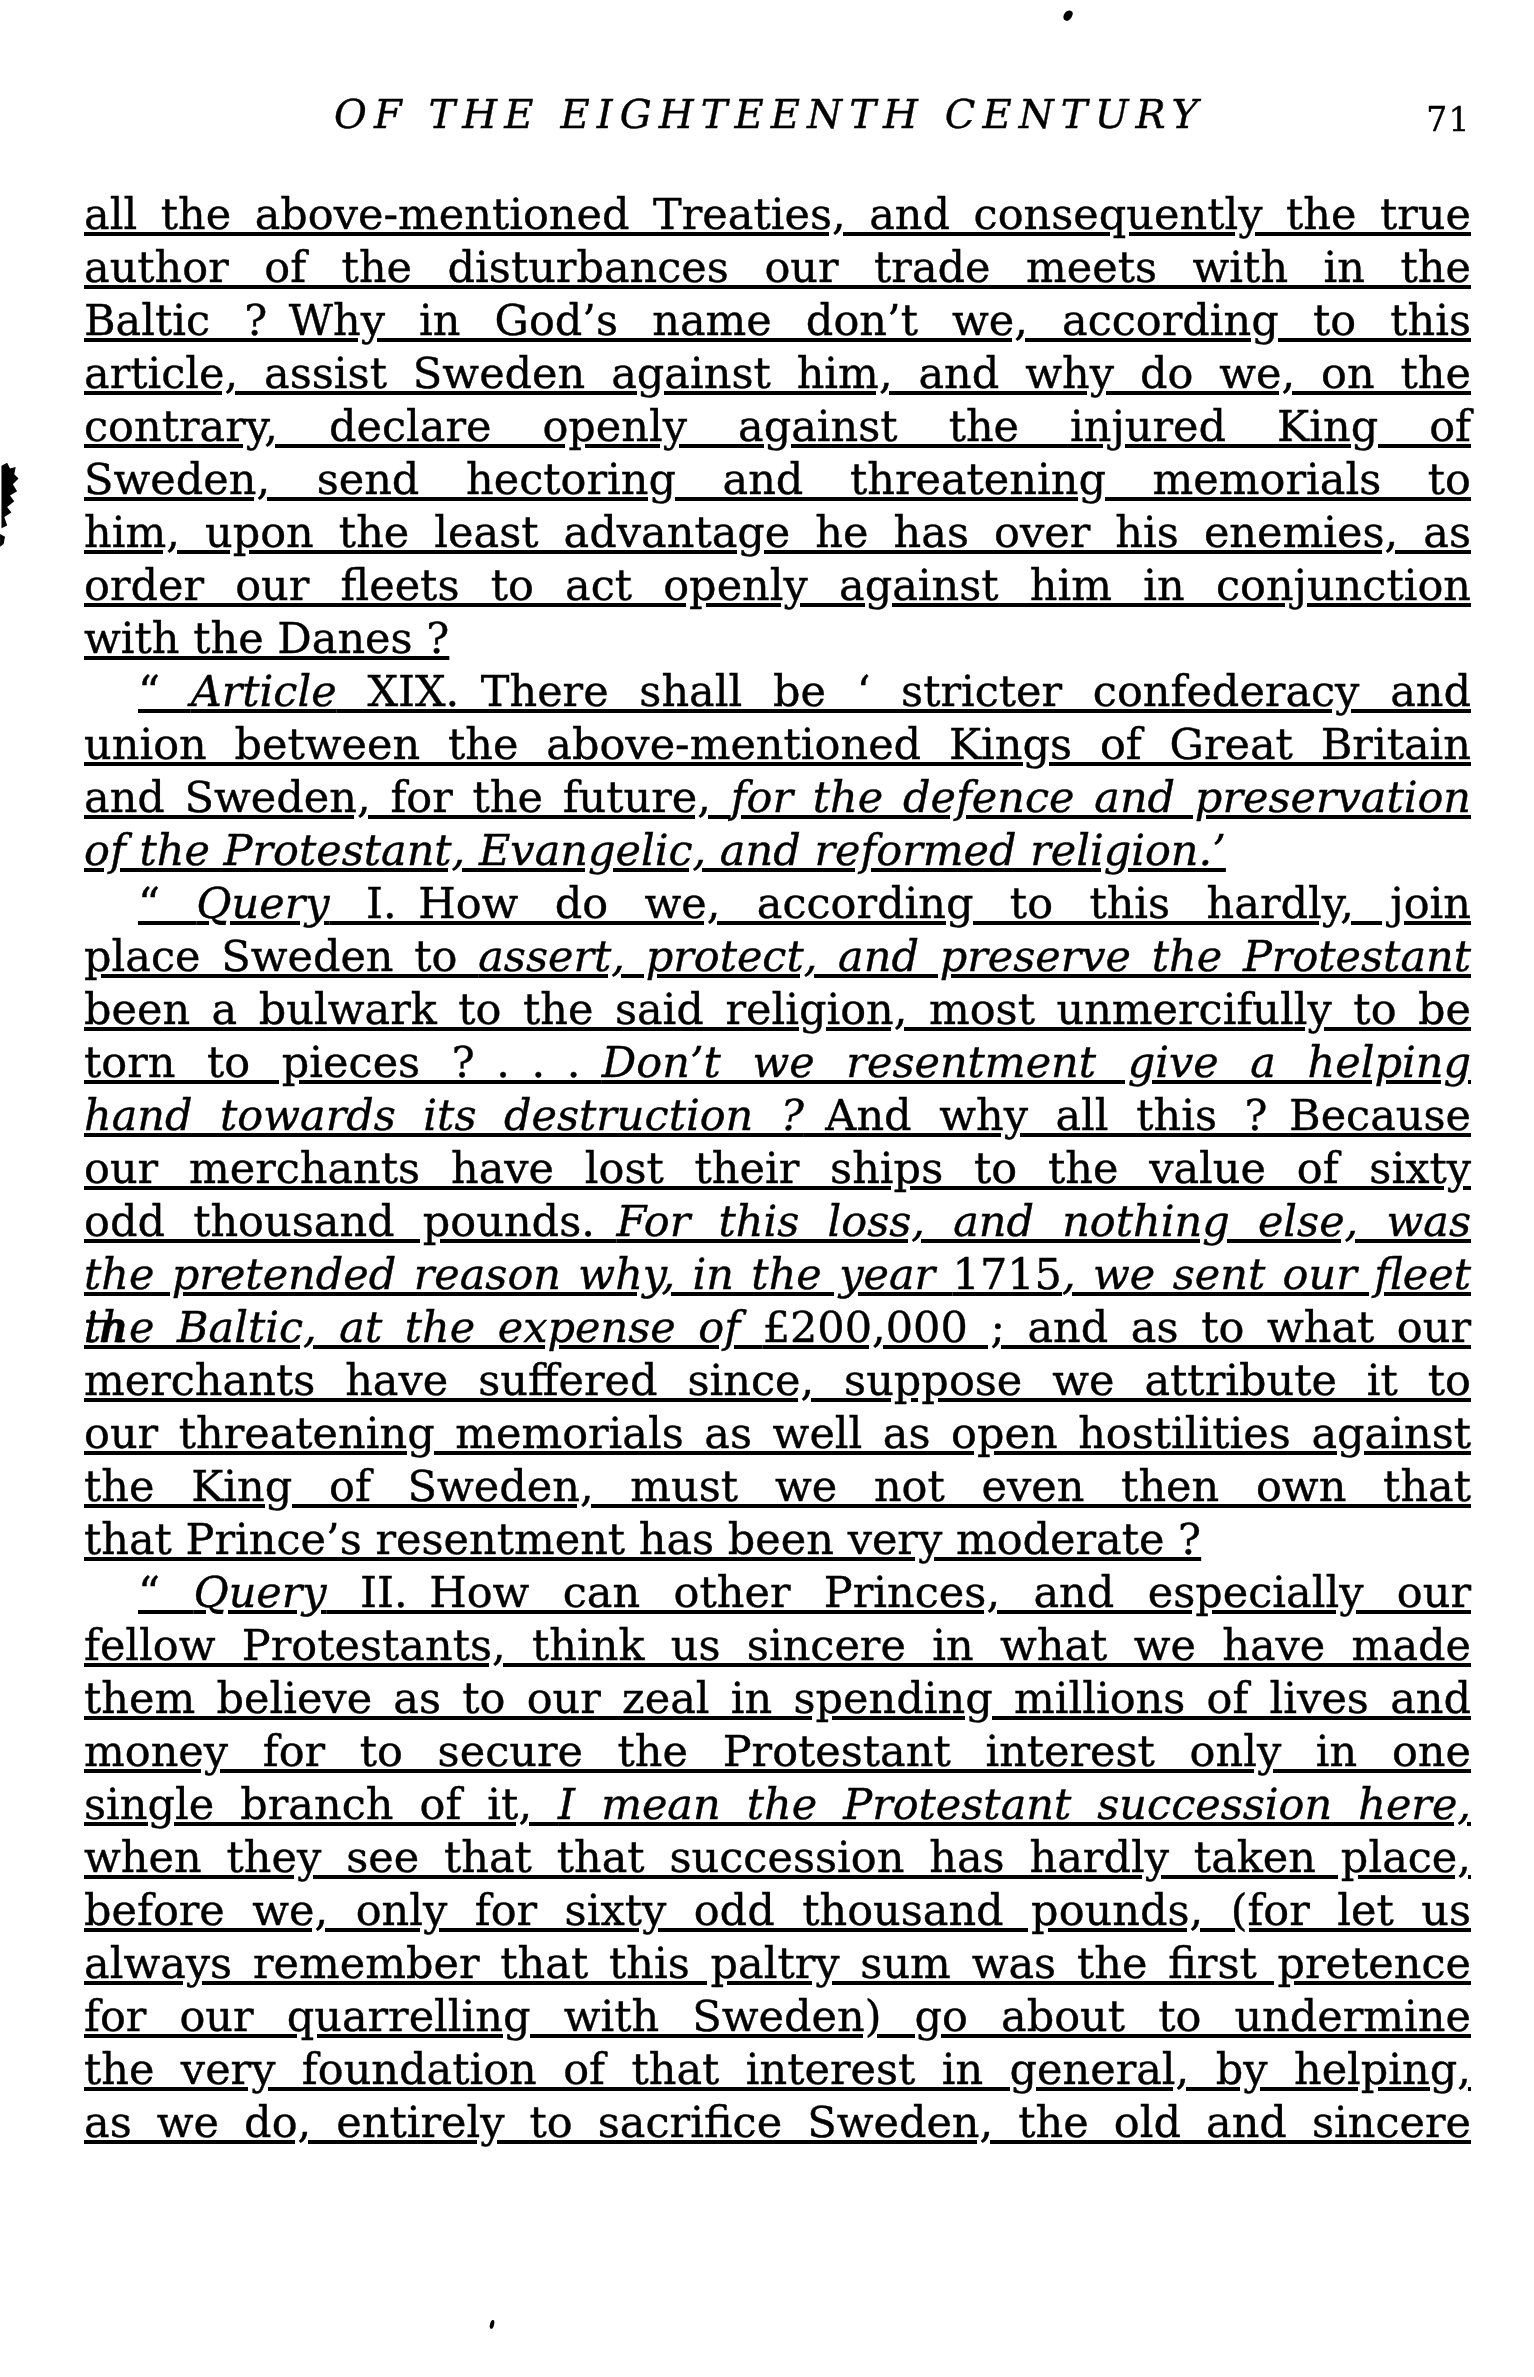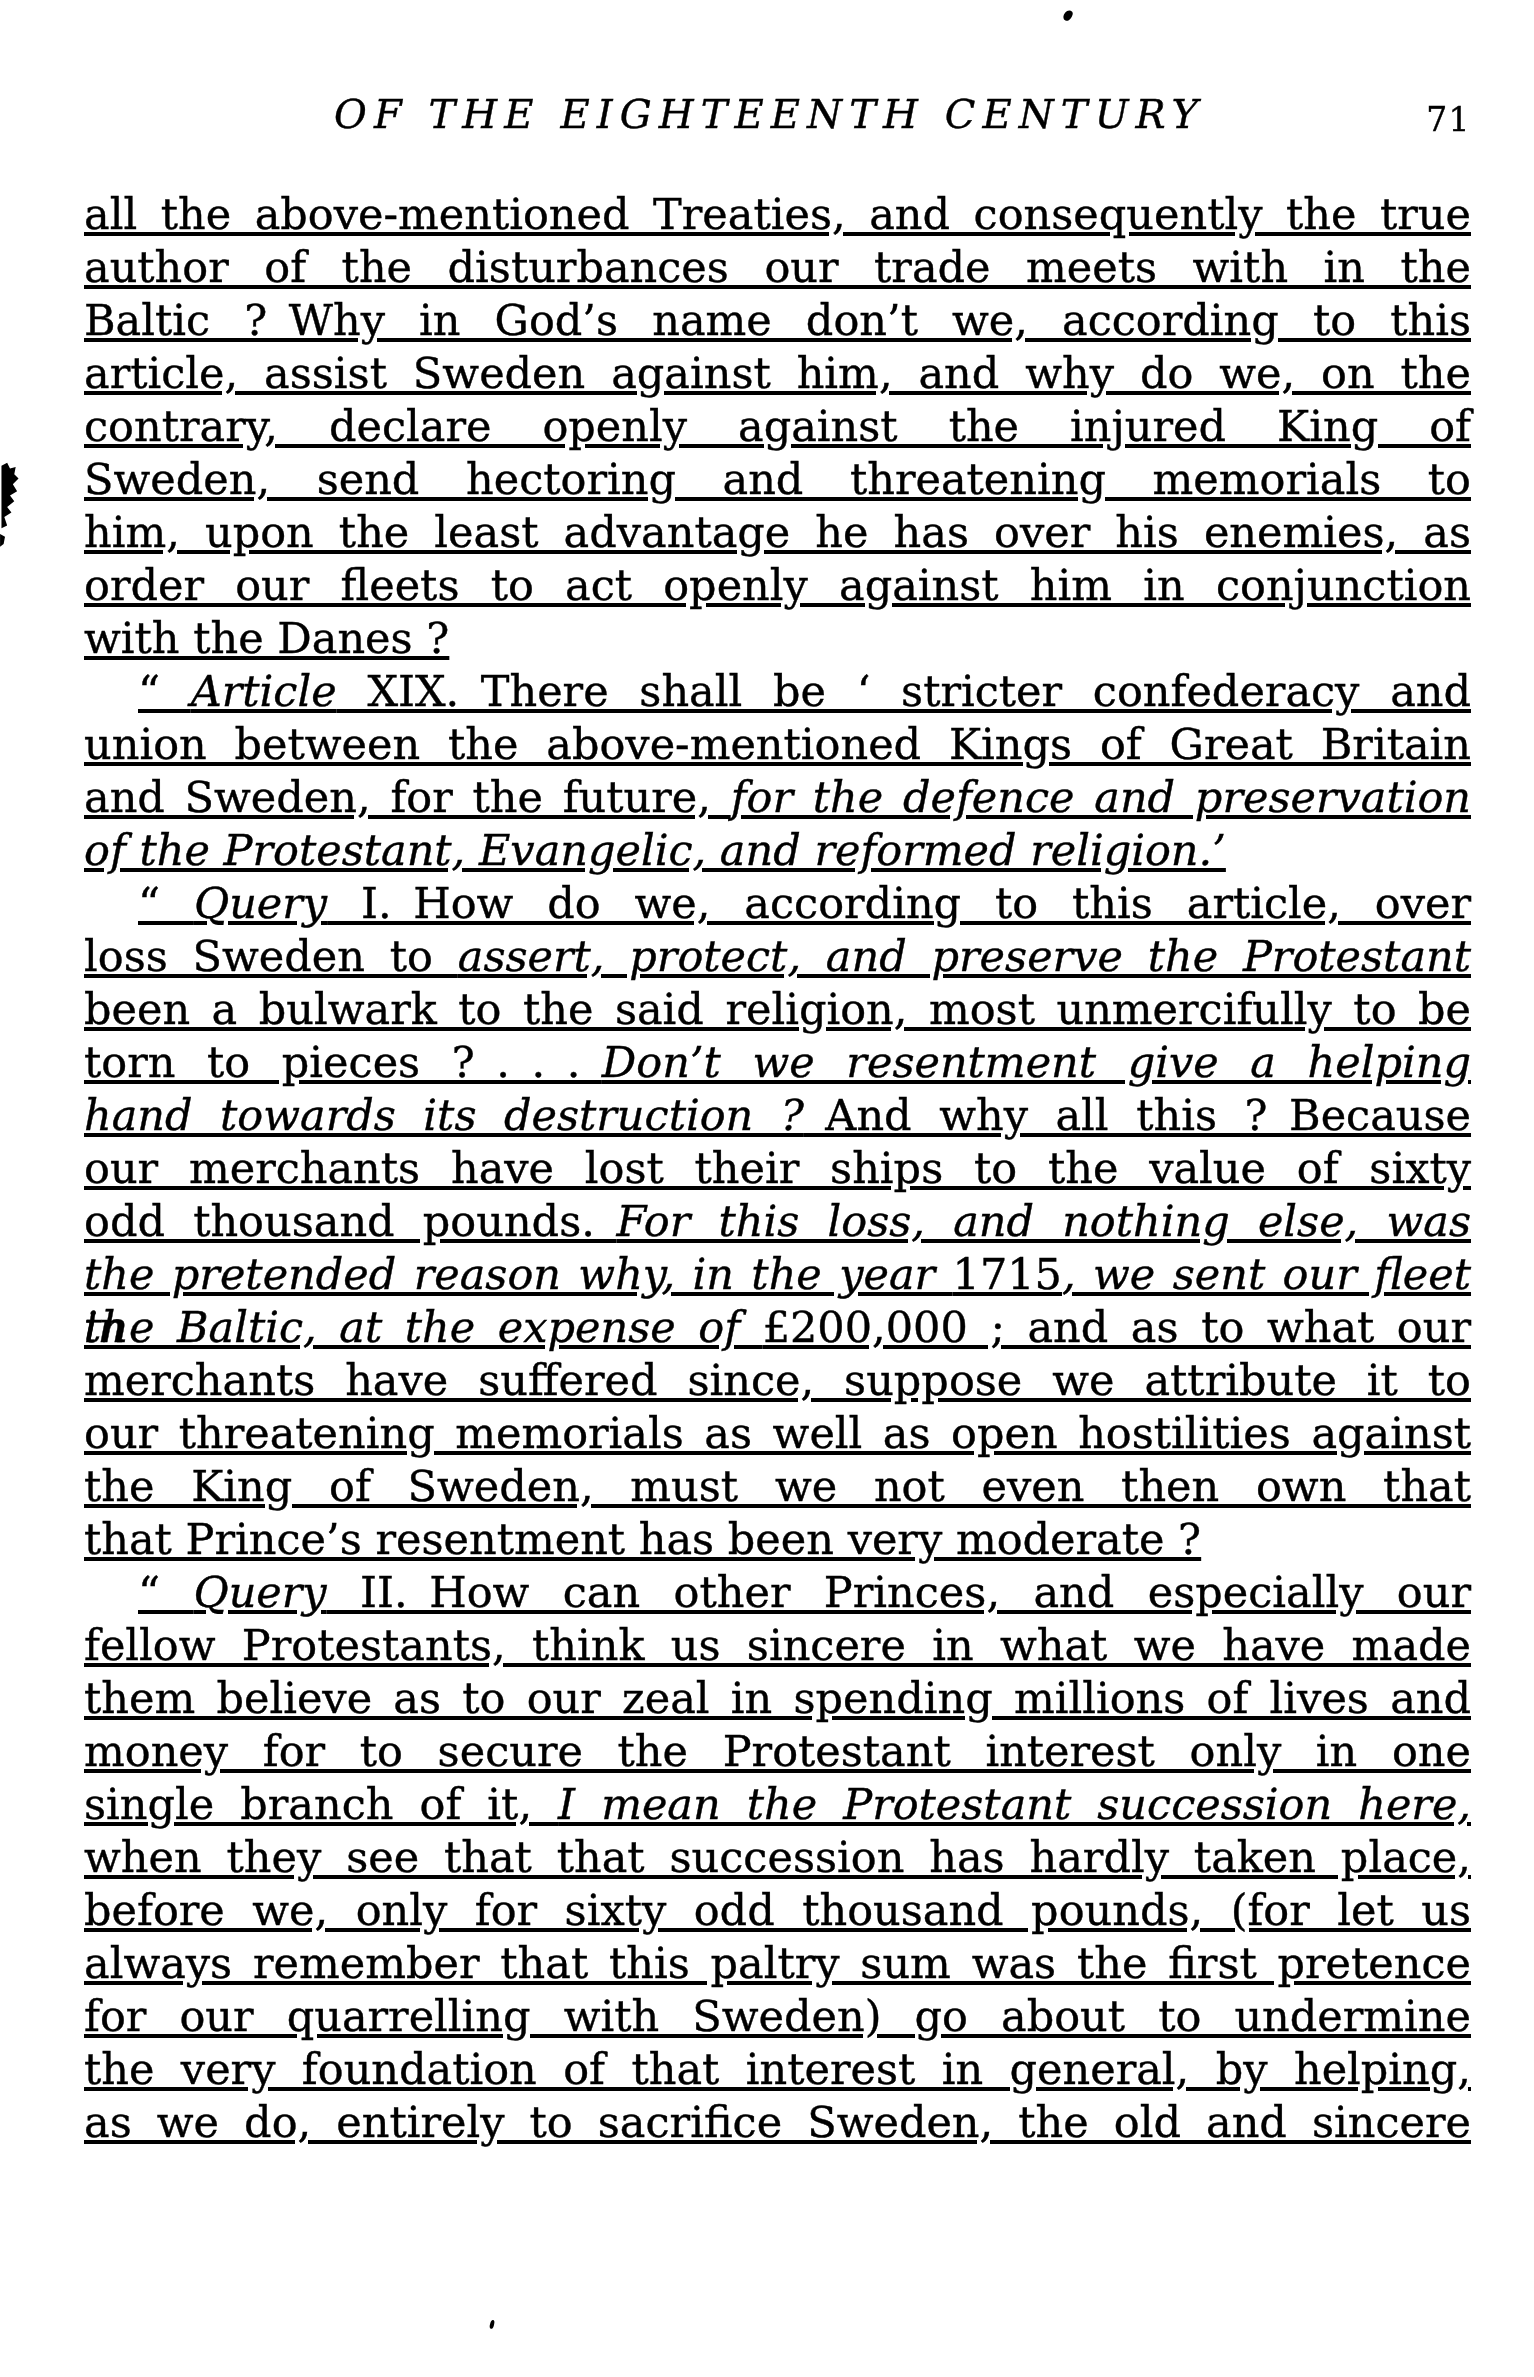--- a/index.html
+++ b/index.html
@@ -111,22 +111,22 @@
         <div class="line"><span>order our fleets to act openly against him in conjunction</span></div>
         <div class="line end"><span>with the Danes ?</span></div>
       </div>
       <div class="paragraph">
         <div class="line indent"><span>“ </span><span class="it">Article</span><span> XIX. There shall be ‘ stricter confederacy and</span></div>
         <div class="line"><span>union between the above-mentioned Kings of Great Britain</span></div>
         <div class="line"><span>and Sweden, for the future, </span><span class="it">for the defence and preservation</span></div>
         <div class="line end"><span class="it">of the Protestant, Evangelic, and reformed religion.’</span></div>
       </div>
       <div class="paragraph">
-        <div class="line indent"><span>“ </span><span class="it">Query</span><span> I. How do we, according to this article, over</span></div>
-        <div class="line"><span>loss Sweden to </span><span class="it">assert, protect, and preserve the Protestant</span></div>
+        <div class="line indent"><span>“ </span><span class="it">Query</span><span> I. How do we, according to this hardly, join</span></div>
+        <div class="line"><span>place Sweden to </span><span class="it">assert, protect, and preserve the Protestant</span></div>
         <div class="line"><span>been a bulwark to the said religion, most unmercifully to be</span></div>
         <div class="line"><span>torn to pieces ? . . . </span><span class="it">Don’t we resentment give a helping</span></div>
         <div class="line"><span class="it">hand towards its destruction ?</span><span> And why all this ? Because</span></div>
         <div class="line"><span>our merchants have lost their ships to the value of sixty</span></div>
         <div class="line"><span>odd thousand pounds. </span><span class="it">For this loss, and nothing else, was</span></div>
         <div class="line"><span class="it">the pretended reason why, in the year </span><span>1715</span><span class="it">, we sent our fleet in</span></div>
         <div class="line"><span class="it">the Baltic, at the expense of </span><span>£200,000 ; and as to what our</span></div>
         <div class="line"><span>merchants have suffered since, suppose we attribute it to</span></div>
         <div class="line"><span>our threatening memorials as well as open hostilities against</span></div>
         <div class="line"><span>the King of Sweden, must we not even then own that</span></div>

